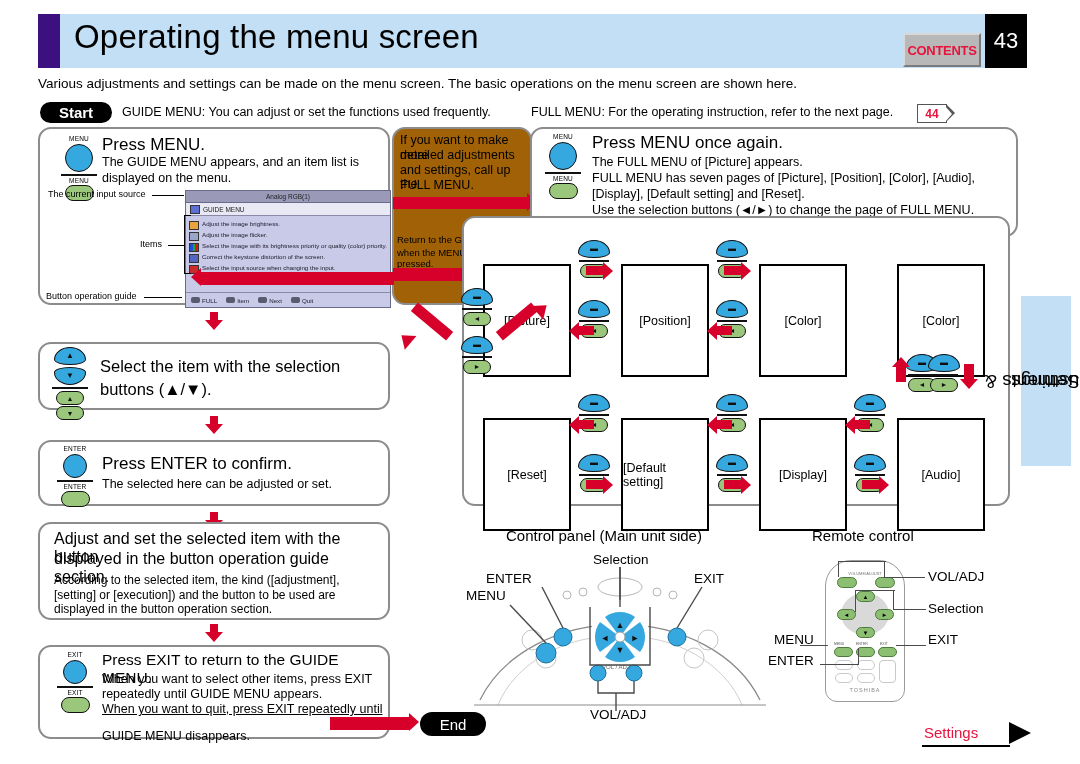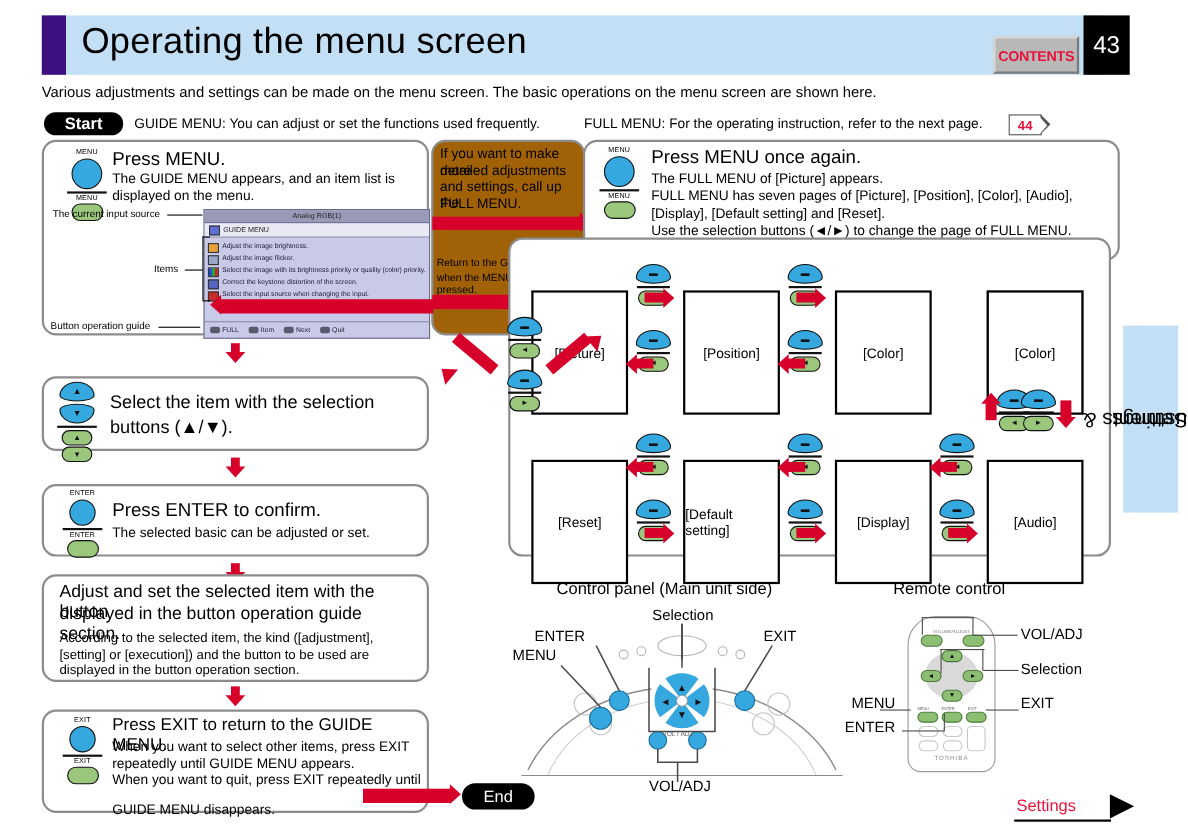--- a/index.html
+++ b/index.html
@@ -245,21 +245,21 @@
 
   <div class="rbox" style="left:38px;top:440px;width:352px;height:66px;">
     <div class="btnicon" style="left:14px;top:3px;">
       <div class="cap">ENTER</div>
       <div class="circ" style="width:22px;height:22px;"></div>
       <div class="sep"></div>
       <div class="cap">ENTER</div>
       <div class="pill"></div>
     </div>
     <div class="step-head" style="position:absolute;left:62px;top:12px;">Press ENTER to confirm.</div>
-    <div class="step-sub" style="position:absolute;left:62px;top:35px;">The selected basic can be adjusted or set.</div>
+    <div class="step-sub" style="position:absolute;left:62px;top:35px;">The selected here can be adjusted or set.</div>
   </div>
 
   <div class="darrow" style="left:205px;top:512px;">
       <div class="shaft"></div>
       <div class="head"></div>
     </div>
 
   <div class="rbox" style="left:38px;top:522px;width:352px;height:98px;">
     <div class="step-head" style="position:absolute;left:14px;top:6px;font-size:16px;">Adjust and set the selected item with the button</div>
     <div class="step-head" style="position:absolute;left:14px;top:26px;font-size:16px;">displayed in the button operation guide section.</div>
@@ -275,21 +275,21 @@
     <div class="btnicon" style="left:14px;top:4px;">
       <div class="cap">EXIT</div>
       <div class="circ" style="width:22px;height:22px;"></div>
       <div class="sep"></div>
       <div class="cap">EXIT</div>
       <div class="pill"></div>
     </div>
     <div class="step-head" style="position:absolute;left:62px;top:4px;font-size:15.5px;">Press EXIT to return to the GUIDE MENU.</div>
     <div class="step-sub" style="position:absolute;left:62px;top:25px;">When you want to select other items, press EXIT</div>
     <div class="step-sub" style="position:absolute;left:62px;top:40px;">repeatedly until GUIDE MENU appears.</div>
-    <div class="step-sub" style="position:absolute;left:62px;top:55px;">When you want to quit, press EXIT repeatedly until</div>
+    <div class="step-sub" style="position:absolute;left:62px;top:55px;text-decoration:underline;">When you want to quit, press EXIT repeatedly until</div>
     <div class="step-sub" style="position:absolute;left:62px;top:82px;">GUIDE MENU disappears.</div>
   </div>
 
   <div class="rarrow" style="left:330px;top:717px;width:80px;height:13px;"></div>
   <div class="endbadge">
     <span>End</span>
   </div>
 
   <div class="midbox">
     <div style="position:absolute;left:6px;top:4px;font-size:12.5px;line-height:15px;">If you want to make more</div>

